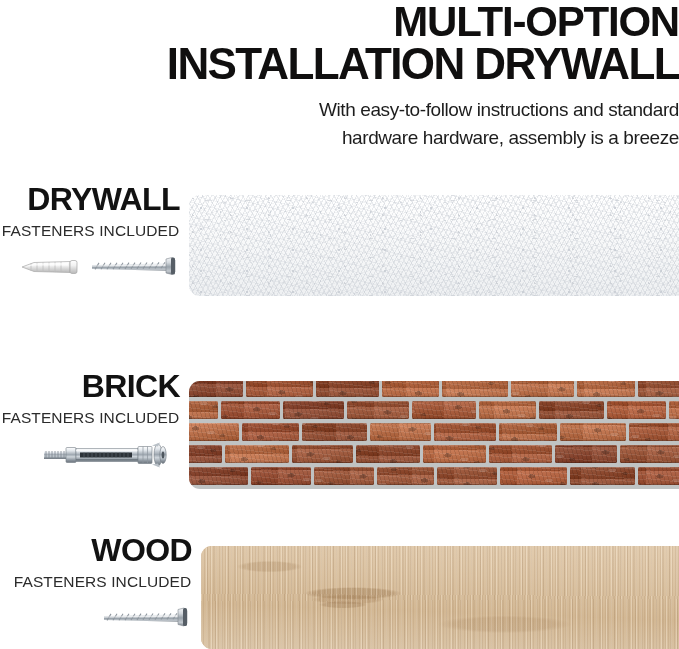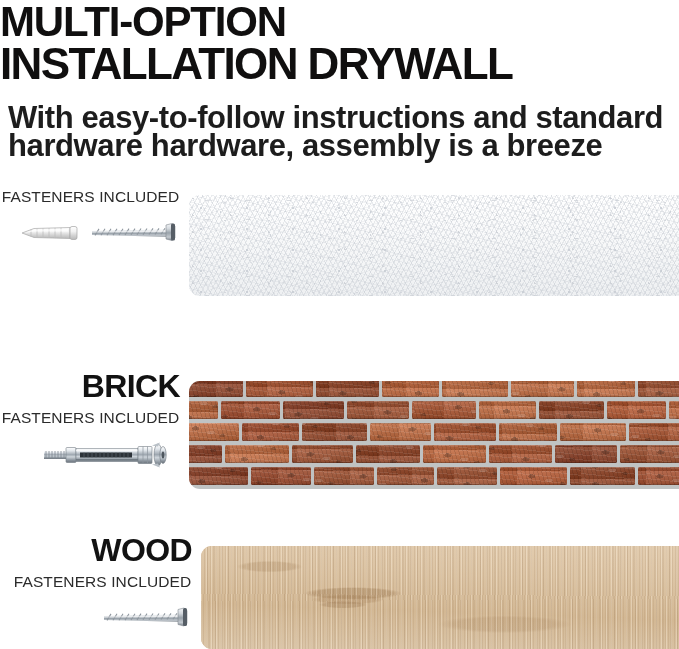--- a/index.html
+++ b/index.html
@@ -9,39 +9,39 @@
     font-family:"Liberation Sans", sans-serif;
     overflow:hidden;
     position:relative;
     color:#111111;
     -webkit-font-smoothing:antialiased;
   }
 
   
   .header{
     position:absolute;left:0;top:0;width:679px;
-    text-align:left;
+    text-align:right;
   }
   .title{
     font-weight:bold;
     font-size:42px;
     line-height:42px;
     letter-spacing:-1.2px;
     color:#100f0f;
     margin:0;
     padding-top:1px;
     white-space:nowrap;
   }
   .title .l2{display:block;font-size:44px;letter-spacing:-1.6px;}
   .subtitle{
-    margin:8px;
+    margin:0;
     padding-top:11px;
-    font-size:31px;
+    font-size:19px;
     line-height:28px;
-    font-weight:700;
+    font-weight:400;
     letter-spacing:-0.4px;
     color:#1d1d1d;
   }
 
   
   .row{position:absolute;left:0;width:679px;}
   #row-drywall{top:182px;height:125px;}
   #row-brick{top:369px;height:125px;}
   #row-wood{top:533px;height:116px;margin-left:12px;}
 
@@ -157,20 +157,21 @@
     <span class="l2">INSTALLATION DRYWALL</span>
   </h1>
   <p class="subtitle">
     <span>With easy-to-follow instructions and standard</span><br>
     <span>hardware hardware, assembly is a breeze</span>
   </p>
 </div>
 
 <div class="row" id="row-drywall">
   <div class="label-col">
+    <p class="mat-name">DRYWALL</p>
     <p class="fasteners">FASTENERS INCLUDED</p>
     <div class="hw">
       <svg width="184" height="34" viewBox="0 0 184 34">
         <defs>
           <linearGradient id="plugG" x1="0" y1="0" x2="0" y2="1">
             <stop offset="0%" stop-color="#ffffff"></stop>
             <stop offset="38%" stop-color="#f2f2f2"></stop>
             <stop offset="70%" stop-color="#d2d2d2"></stop>
             <stop offset="100%" stop-color="#b9b9b9"></stop>
           </linearGradient>

